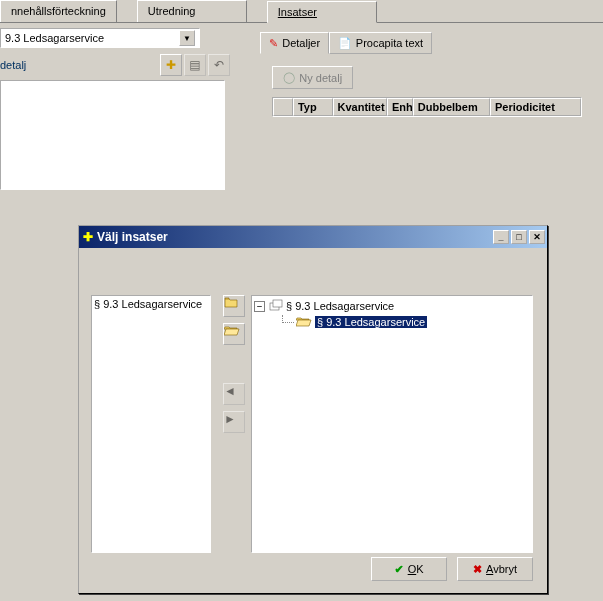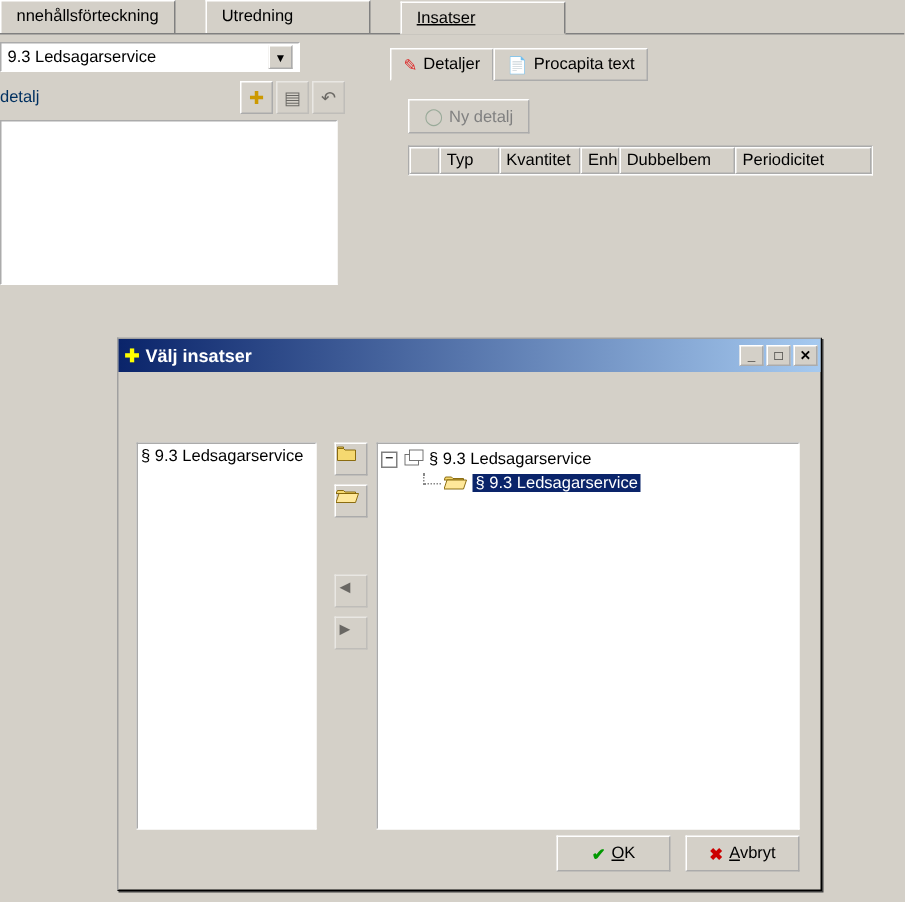--- a/index.html
+++ b/index.html
@@ -133,20 +133,21 @@
   border: 1px inset #fff;
   width: 310px;
 }
 .th {
   border: 1px outset #fff;
   background: #d4d0c8;
   padding: 2px 4px;
   font-size: 11px;
   overflow: hidden;
   white-space: nowrap;
+  font-weight: bold;
 }
 
 .dialog {
   position: absolute;
   left: 78px;
   top: 225px;
   width: 470px;
   border: 1px solid #000;
   border-top: 1px solid #a0a0a0;
   border-left: 1px solid #a0a0a0;

